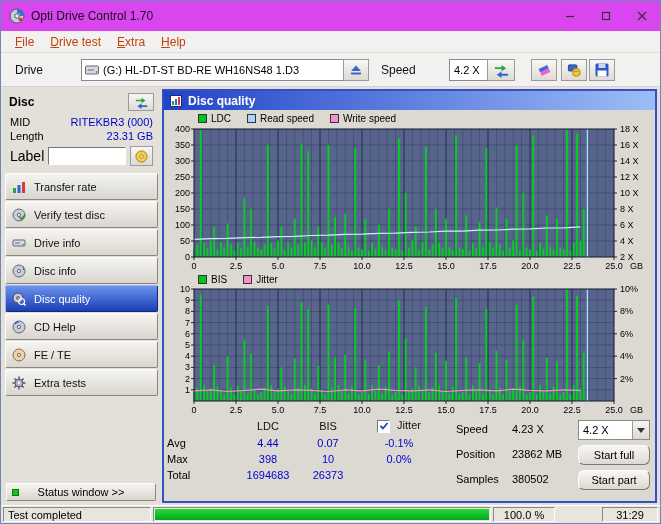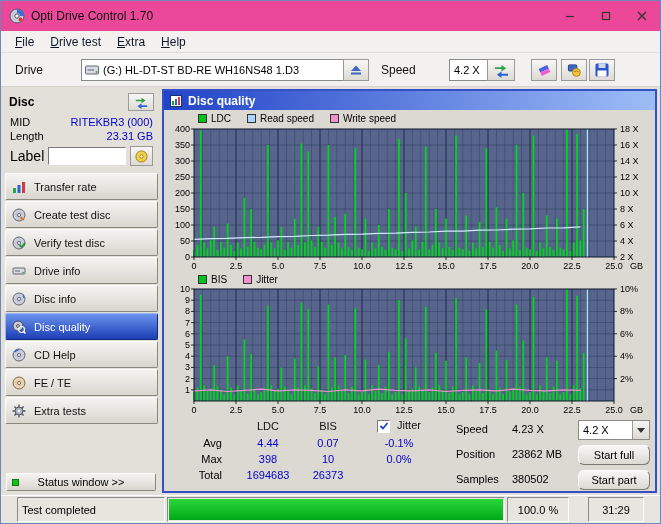--- a/index.html
+++ b/index.html
@@ -1,30 +1,30 @@
 <!DOCTYPE html>
 <html><head>
 <meta charset="utf-8">
 <style>
   * { margin:0; padding:0; box-sizing:border-box; }
   body { font-family:"Liberation Sans", sans-serif; background:#cfcfcf; }
   .window { width:661px; height:524px; background:#e8e5de; border:1px solid #6f86b8;
             display:flex; flex-direction:column; position:relative; overflow:hidden; }
 
   
-  .titlebar { height:30px; background:#ec4899; display:flex; align-items:center; flex:0 0 auto;justify-content:space-between; }
+  .titlebar { height:30px; background:#d946ef; display:flex; align-items:center; flex:0 0 auto;justify-content:space-between; }
   .app-icon { width:16px; height:16px; margin:0 6px 0 8px; }
   .title-text { font-size:12px; color:#111; }
   .tb-btns { margin-left:auto; display:flex; height:100%; }
   .tb-btn { width:36px; height:100%; display:flex; align-items:center; justify-content:center; }
 
   
   .menubar { height:22px; background:#f2f1ef; display:flex; align-items:center; padding-left:6px;
              border-bottom:1px solid #e0ded9; flex:0 0 auto; }
-  .menu-item { display:inline-block; font-size:12px; padding:2px 8px; color:#0f172a; }
+  .menu-item { display:inline-block; font-size:12px; padding:2px 8px; color:#c2410c; }
   .menu-item::first-letter { text-decoration:underline; }
 
   
   .toolbar { height:34px; background:#f2f1ef; position:relative; border-bottom:1px solid #d6d3cc; flex:0 0 auto; }
   .t-label { position:absolute; top:10px; font-size:12px; color:#111; }
   .combo { position:absolute; top:6px; height:22px; background:#fff; border:1px solid #8a8a8a;
            display:flex; align-items:center; font-size:11px;margin-left:28px; }
   .combo-text { flex:1; padding:0 4px; white-space:nowrap; overflow:hidden; }
   .dd-btn { width:17px; height:100%; background:linear-gradient(#f6f5f3,#dcd9d2); border-left:1px solid #9a9a9a;
             display:flex; align-items:center; justify-content:center; }
@@ -66,39 +66,39 @@
                align-items:center; padding-left:6px; gap:6px; flex:0 0 auto; }
   .dq-header .txt { color:#fff; font-weight:bold; font-size:12px; }
   .legend { height:16px; display:flex; align-items:center; gap:16px; padding-left:34px; font-size:10px; flex:0 0 auto; }
   .leg-item { display:flex; align-items:center; gap:4px; }
   .sw { width:9px; height:9px; border:1px solid #333; display:inline-block; }
   .chart-svg { display:block; width:100%; flex:0 0 auto; }
 
   
   .stats { position:relative; flex:1 1 auto; font-size:11px; }
   .srow { position:absolute; }
-  .c-label { left:12px; width:46px;text-align:right; }
+  .c-label { left:3px; width:46px; }
   .c-ldc { left:72px; width:64px; text-align:center; }
   .c-bis { left:140px; width:48px; text-align:center; }
   .c-jit { left:196px; width:78px; text-align:center; }
   .hdr { font-weight:normal; color:#111; }
   .num { color:#0000cd; }
   .r-lbl { left:292px; width:52px; }
   .r-val { left:348px; width:62px; }
   .r-ctl { left:414px; width:72px; }
   .push-btn { width:72px; height:20px; background:linear-gradient(#f8f7f5,#dcd9d2); border:1px solid;
               border-color:#fdfdfc #7d7a73 #7d7a73 #fdfdfc; font-size:11px; display:flex;
               align-items:center; justify-content:center; border-radius:6px; font-family:"Liberation Sans",sans-serif;}
   .combo-sm { height:20px; background:#fff; border:1px solid #8a8a8a; display:flex; align-items:center; font-size:11px; }
   .checkbox { width:13px; height:13px; background:#fff; border:1px solid; border-color:#7a7a7a #fff #fff #7a7a7a;
               display:inline-flex; align-items:center; justify-content:center; vertical-align:-2px; }
 
   
-  .statusbar { height:28px; background:#e8e5de; border-top:1px solid #fff; display:flex;
-               gap:2px; padding:1px 16px; font-size:11px; flex:0 0 auto; }
+  .statusbar { height:18px; background:#e8e5de; border-top:1px solid #fff; display:flex;
+               gap:2px; padding:1px 2px; font-size:11px; flex:0 0 auto; }
   .seg { border:1px solid; border-color:#8a8a8a #fff #fff #8a8a8a; display:flex; align-items:center;
          padding:0 4px; background:#e8e5de; }
   .seg-status { width:148px; }
   .seg-progress { width:338px; padding:1px; }
   .prog-fill { height:100%; background:linear-gradient(#2ad83a,#00a818); }
   .seg-pct { width:62px; justify-content:center; }
   .seg-gap { flex:1; border:none; }
   .seg-time { width:56px; justify-content:center; }
 </style>
 </head>
@@ -227,28 +227,20 @@
         </span>
       </div>
 
       <div class="side-btn">
         <svg width="14" height="14" viewBox="0 0 14 14">
           <rect x="1" y="8" width="3" height="5" fill="#2fa14a"></rect>
             <rect x="5.5" y="5" width="3" height="8" fill="#2b66d9"></rect>
             <rect x="10" y="2" width="3" height="11" fill="#d83a3a"></rect>
         </svg>
         <span>Transfer rate</span>
-      </div>
-      <div class="side-btn">
-        <svg width="14" height="14" viewBox="0 0 14 14">
-          <circle cx="7" cy="7" r="6" fill="#c8ccd8" stroke="#667"></circle>
-            <circle cx="7" cy="7" r="1.6" fill="#eef" stroke="#667"></circle>
-            <rect x="9" y="8.5" width="4.5" height="2" transform="rotate(35 9 8.5)" fill="#d87a2a"></rect>
-        </svg>
-        <span>Create test disc</span>
       </div>
       <div class="side-btn">
         <svg width="14" height="14" viewBox="0 0 14 14">
           <circle cx="7" cy="7" r="6" fill="#c8ccd8" stroke="#667"></circle>
             <circle cx="7" cy="7" r="1.6" fill="#eef" stroke="#667"></circle>
             <path d="M7.5 9 l2 2 3.5 -4" stroke="#1d9a2a" stroke-width="1.6" fill="none"></path>
         </svg>
         <span>Verify test disc</span>
       </div>
       <div class="side-btn">

